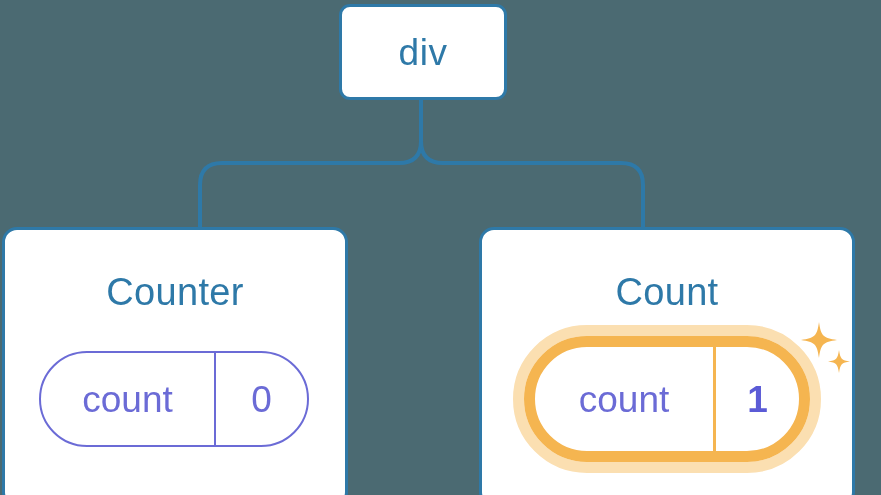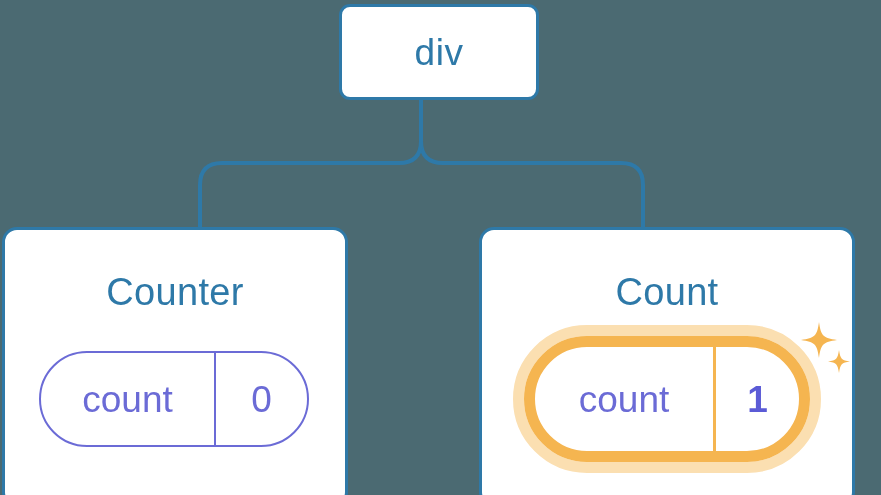--- a/index.html
+++ b/index.html
@@ -29,21 +29,21 @@
     width: 881px;
     height: 495px;
     pointer-events: none;
   }
 
   
   #root-node {
     position: absolute;
     left: 339px;
     top: 4px;
-    width: 200px;
+    width: 168px;
     height: 96px;
     background: #ffffff;
     border: 3px solid #2e79a8;
     border-radius: 11px;
     box-sizing: border-box;
     display: flex;
     align-items: center;
     justify-content: center;
   }
   #root-node .node-label {

